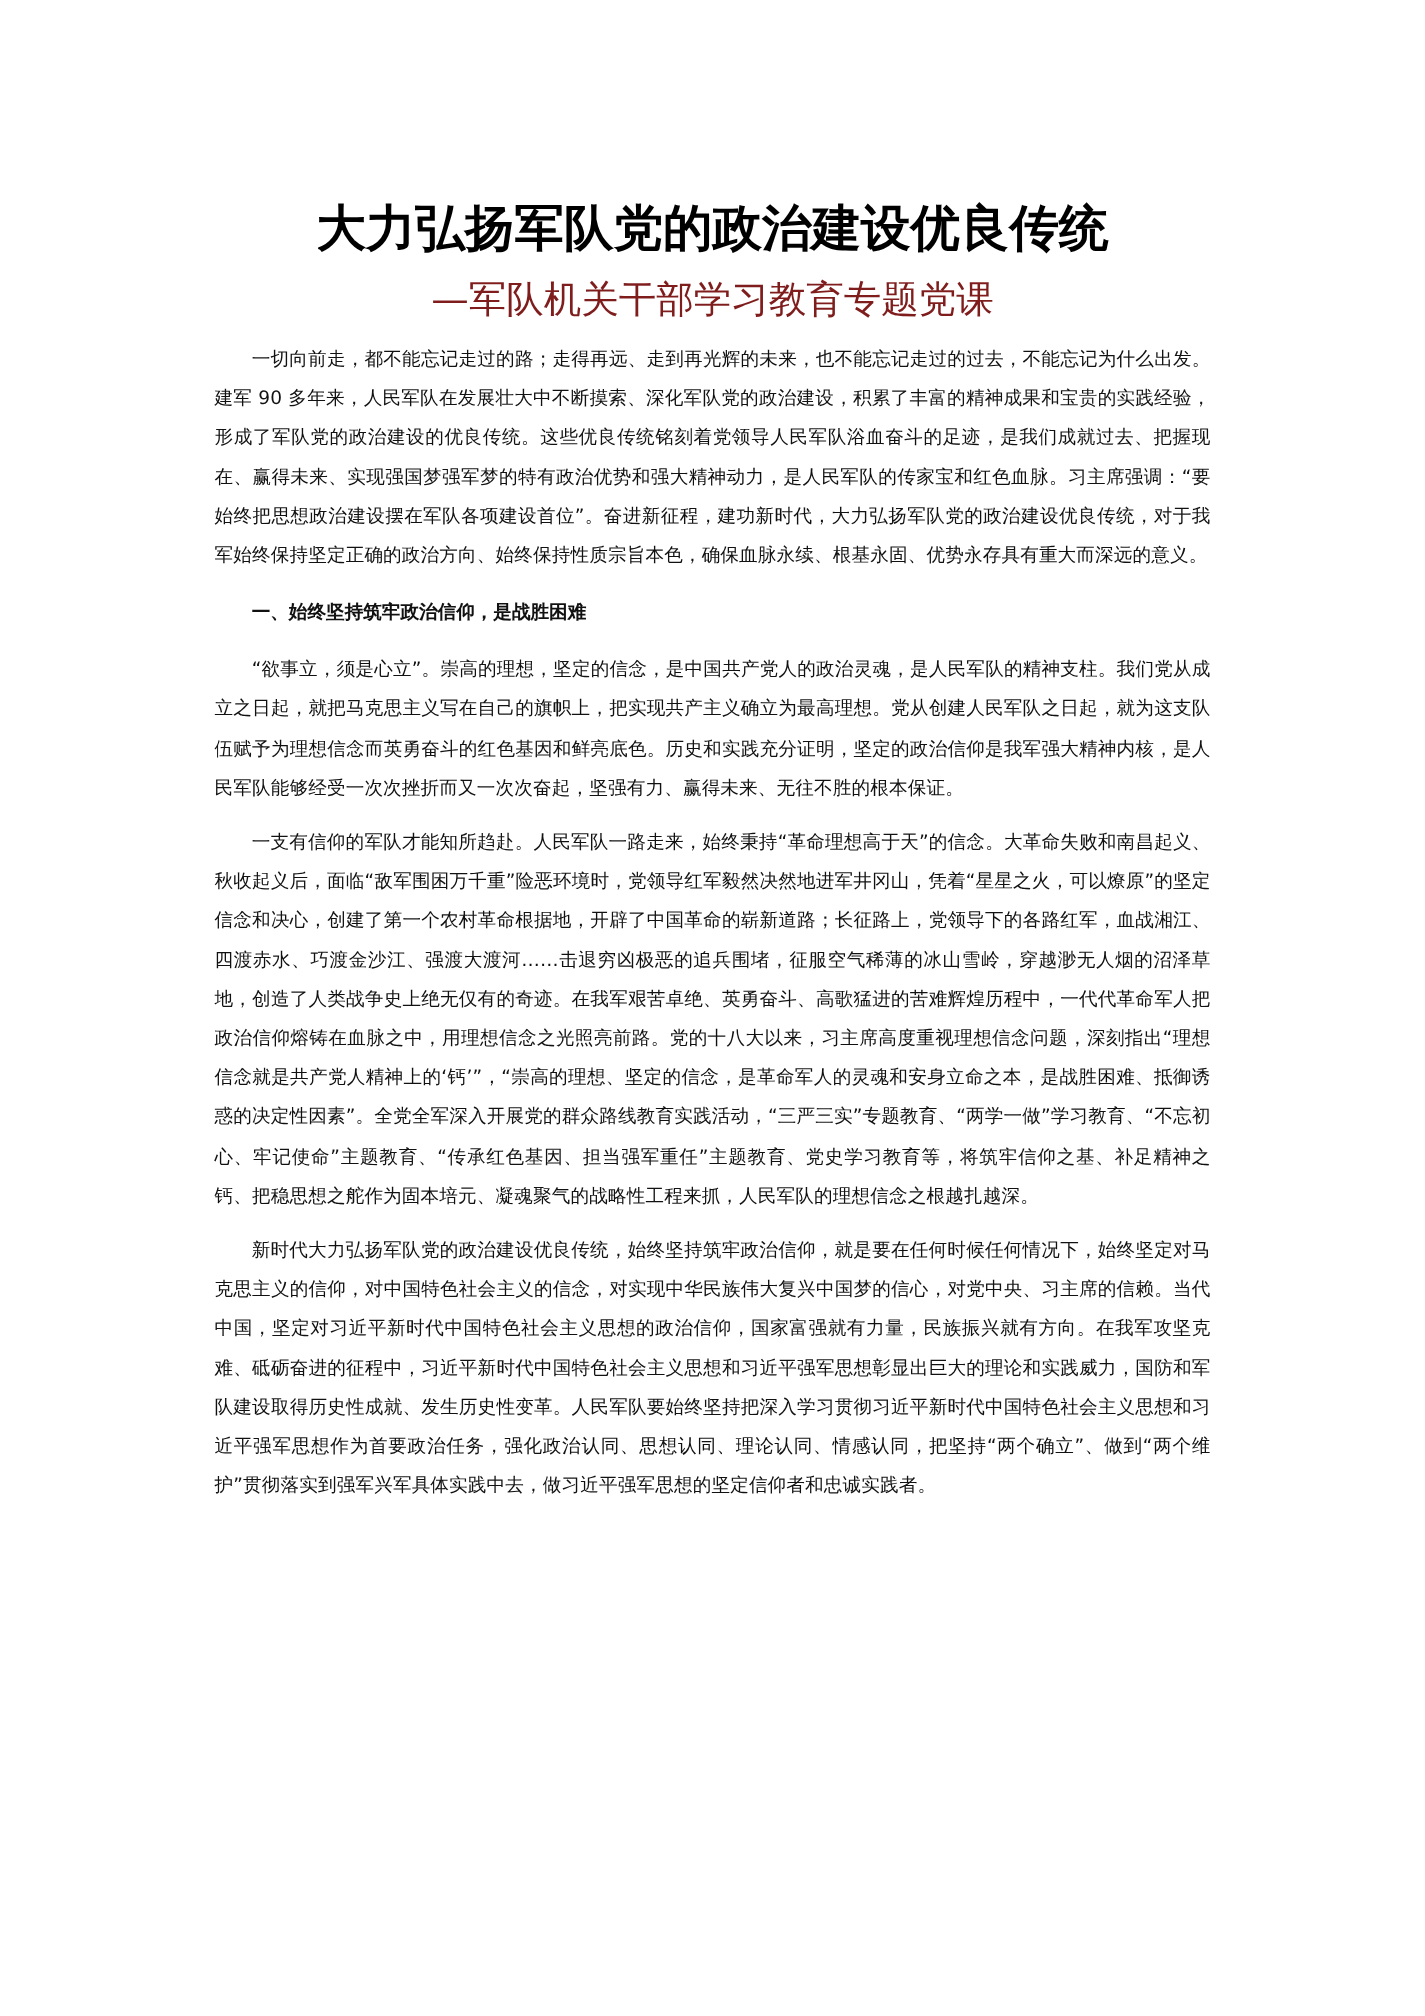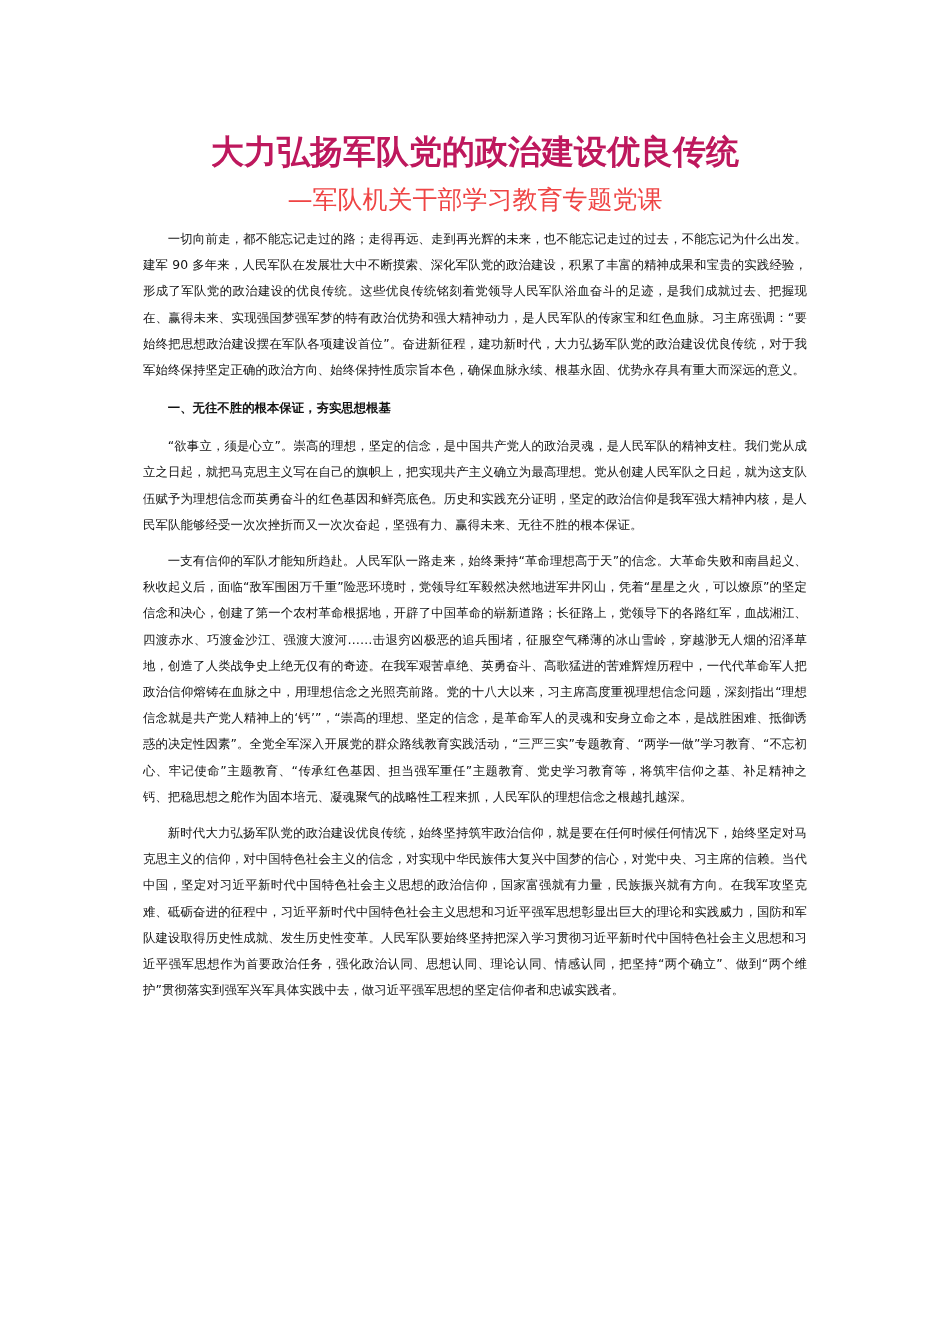--- a/index.html
+++ b/index.html
@@ -21,29 +21,29 @@
       top: 128px;
       width: 664px;
     }
     .title {
       text-align: center;
       font-size: 33px;
       font-weight: bold;
       letter-spacing: 0px;
       line-height: 48px;
       margin: 0;
-      color: #be185d;
+      color: #000000;
     }
     .subtitle {
       text-align: center;
       font-size: 25px;
       font-weight: normal;
       line-height: 40px;
       margin: 4px 0 6px 0;
-      color: #ef4444;
+      color: #7f1d1d;
     }
     .para {
       font-size: 12.4px;
       line-height: 26.2px;
       text-indent: 2em;
       text-align: justify;
       margin: 0;
       letter-spacing: 0.1px;
     }
     .para + .para { margin-top: 10px; }
@@ -58,19 +58,19 @@
 </head>
 <body>
 
 <div class="page">
   <h1 class="title">大力弘扬军队党的政治建设优良传统</h1>
   <h2 class="subtitle">—军队机关干部学习教育专题党课</h2>
 
   <p class="para">一切向前走，都不能忘记走过的路；走得再远、走到再光辉的未来，也不能忘记走过的过去，不能忘记为什么出发。建军 90 多年来，人民军队在发展壮大中不断摸索、深化军队党的政治建设，积累了丰富的精神成果和宝贵的实践经验，形成了军队党的政治建设的优良传统。这些优良传统铭刻着党领导人民军队浴血奋斗的足迹，是我们成就过去、把握现在、赢得未来、实现强国梦强军梦的特有政治优势和强大精神动力，是人民军队的传家宝和红色血脉。习主席强调：“要始终把思想政治建设摆在军队各项建设首位”。奋进新征程，建功新时代，大力弘扬军队党的政治建设优良传统，对于我军始终保持坚定正确的政治方向、始终保持性质宗旨本色，确保血脉永续、根基永固、优势永存具有重大而深远的意义。</p>
 
   <div class="section">
-    <div class="section-heading">一、无往不胜的根本保证，夯实思想根基</div>
+    <div class="section-heading">一、始终坚持筑牢政治信仰，是战胜困难</div>
     <p class="para">“欲事立，须是心立”。崇高的理想，坚定的信念，是中国共产党人的政治灵魂，是人民军队的精神支柱。我们党从成立之日起，就把马克思主义写在自己的旗帜上，把实现共产主义确立为最高理想。党从创建人民军队之日起，就为这支队伍赋予为理想信念而英勇奋斗的红色基因和鲜亮底色。历史和实践充分证明，坚定的政治信仰是我军强大精神内核，是人民军队能够经受一次次挫折而又一次次奋起，坚强有力、赢得未来、无往不胜的根本保证。</p>
     <p class="para">一支有信仰的军队才能知所趋赴。人民军队一路走来，始终秉持“革命理想高于天”的信念。大革命失败和南昌起义、秋收起义后，面临“敌军围困万千重”险恶环境时，党领导红军毅然决然地进军井冈山，凭着“星星之火，可以燎原”的坚定信念和决心，创建了第一个农村革命根据地，开辟了中国革命的崭新道路；长征路上，党领导下的各路红军，血战湘江、四渡赤水、巧渡金沙江、强渡大渡河……击退穷凶极恶的追兵围堵，征服空气稀薄的冰山雪岭，穿越渺无人烟的沼泽草地，创造了人类战争史上绝无仅有的奇迹。在我军艰苦卓绝、英勇奋斗、高歌猛进的苦难辉煌历程中，一代代革命军人把政治信仰熔铸在血脉之中，用理想信念之光照亮前路。党的十八大以来，习主席高度重视理想信念问题，深刻指出“理想信念就是共产党人精神上的‘钙’”，“崇高的理想、坚定的信念，是革命军人的灵魂和安身立命之本，是战胜困难、抵御诱惑的决定性因素”。全党全军深入开展党的群众路线教育实践活动，“三严三实”专题教育、“两学一做”学习教育、“不忘初心、牢记使命”主题教育、“传承红色基因、担当强军重任”主题教育、党史学习教育等，将筑牢信仰之基、补足精神之钙、把稳思想之舵作为固本培元、凝魂聚气的战略性工程来抓，人民军队的理想信念之根越扎越深。</p>
     <p class="para">新时代大力弘扬军队党的政治建设优良传统，始终坚持筑牢政治信仰，就是要在任何时候任何情况下，始终坚定对马克思主义的信仰，对中国特色社会主义的信念，对实现中华民族伟大复兴中国梦的信心，对党中央、习主席的信赖。当代中国，坚定对习近平新时代中国特色社会主义思想的政治信仰，国家富强就有力量，民族振兴就有方向。在我军攻坚克难、砥砺奋进的征程中，习近平新时代中国特色社会主义思想和习近平强军思想彰显出巨大的理论和实践威力，国防和军队建设取得历史性成就、发生历史性变革。人民军队要始终坚持把深入学习贯彻习近平新时代中国特色社会主义思想和习近平强军思想作为首要政治任务，强化政治认同、思想认同、理论认同、情感认同，把坚持“两个确立”、做到“两个维护”贯彻落实到强军兴军具体实践中去，做习近平强军思想的坚定信仰者和忠诚实践者。</p>
   </div>
 
 </div>
 
 </body></html>

